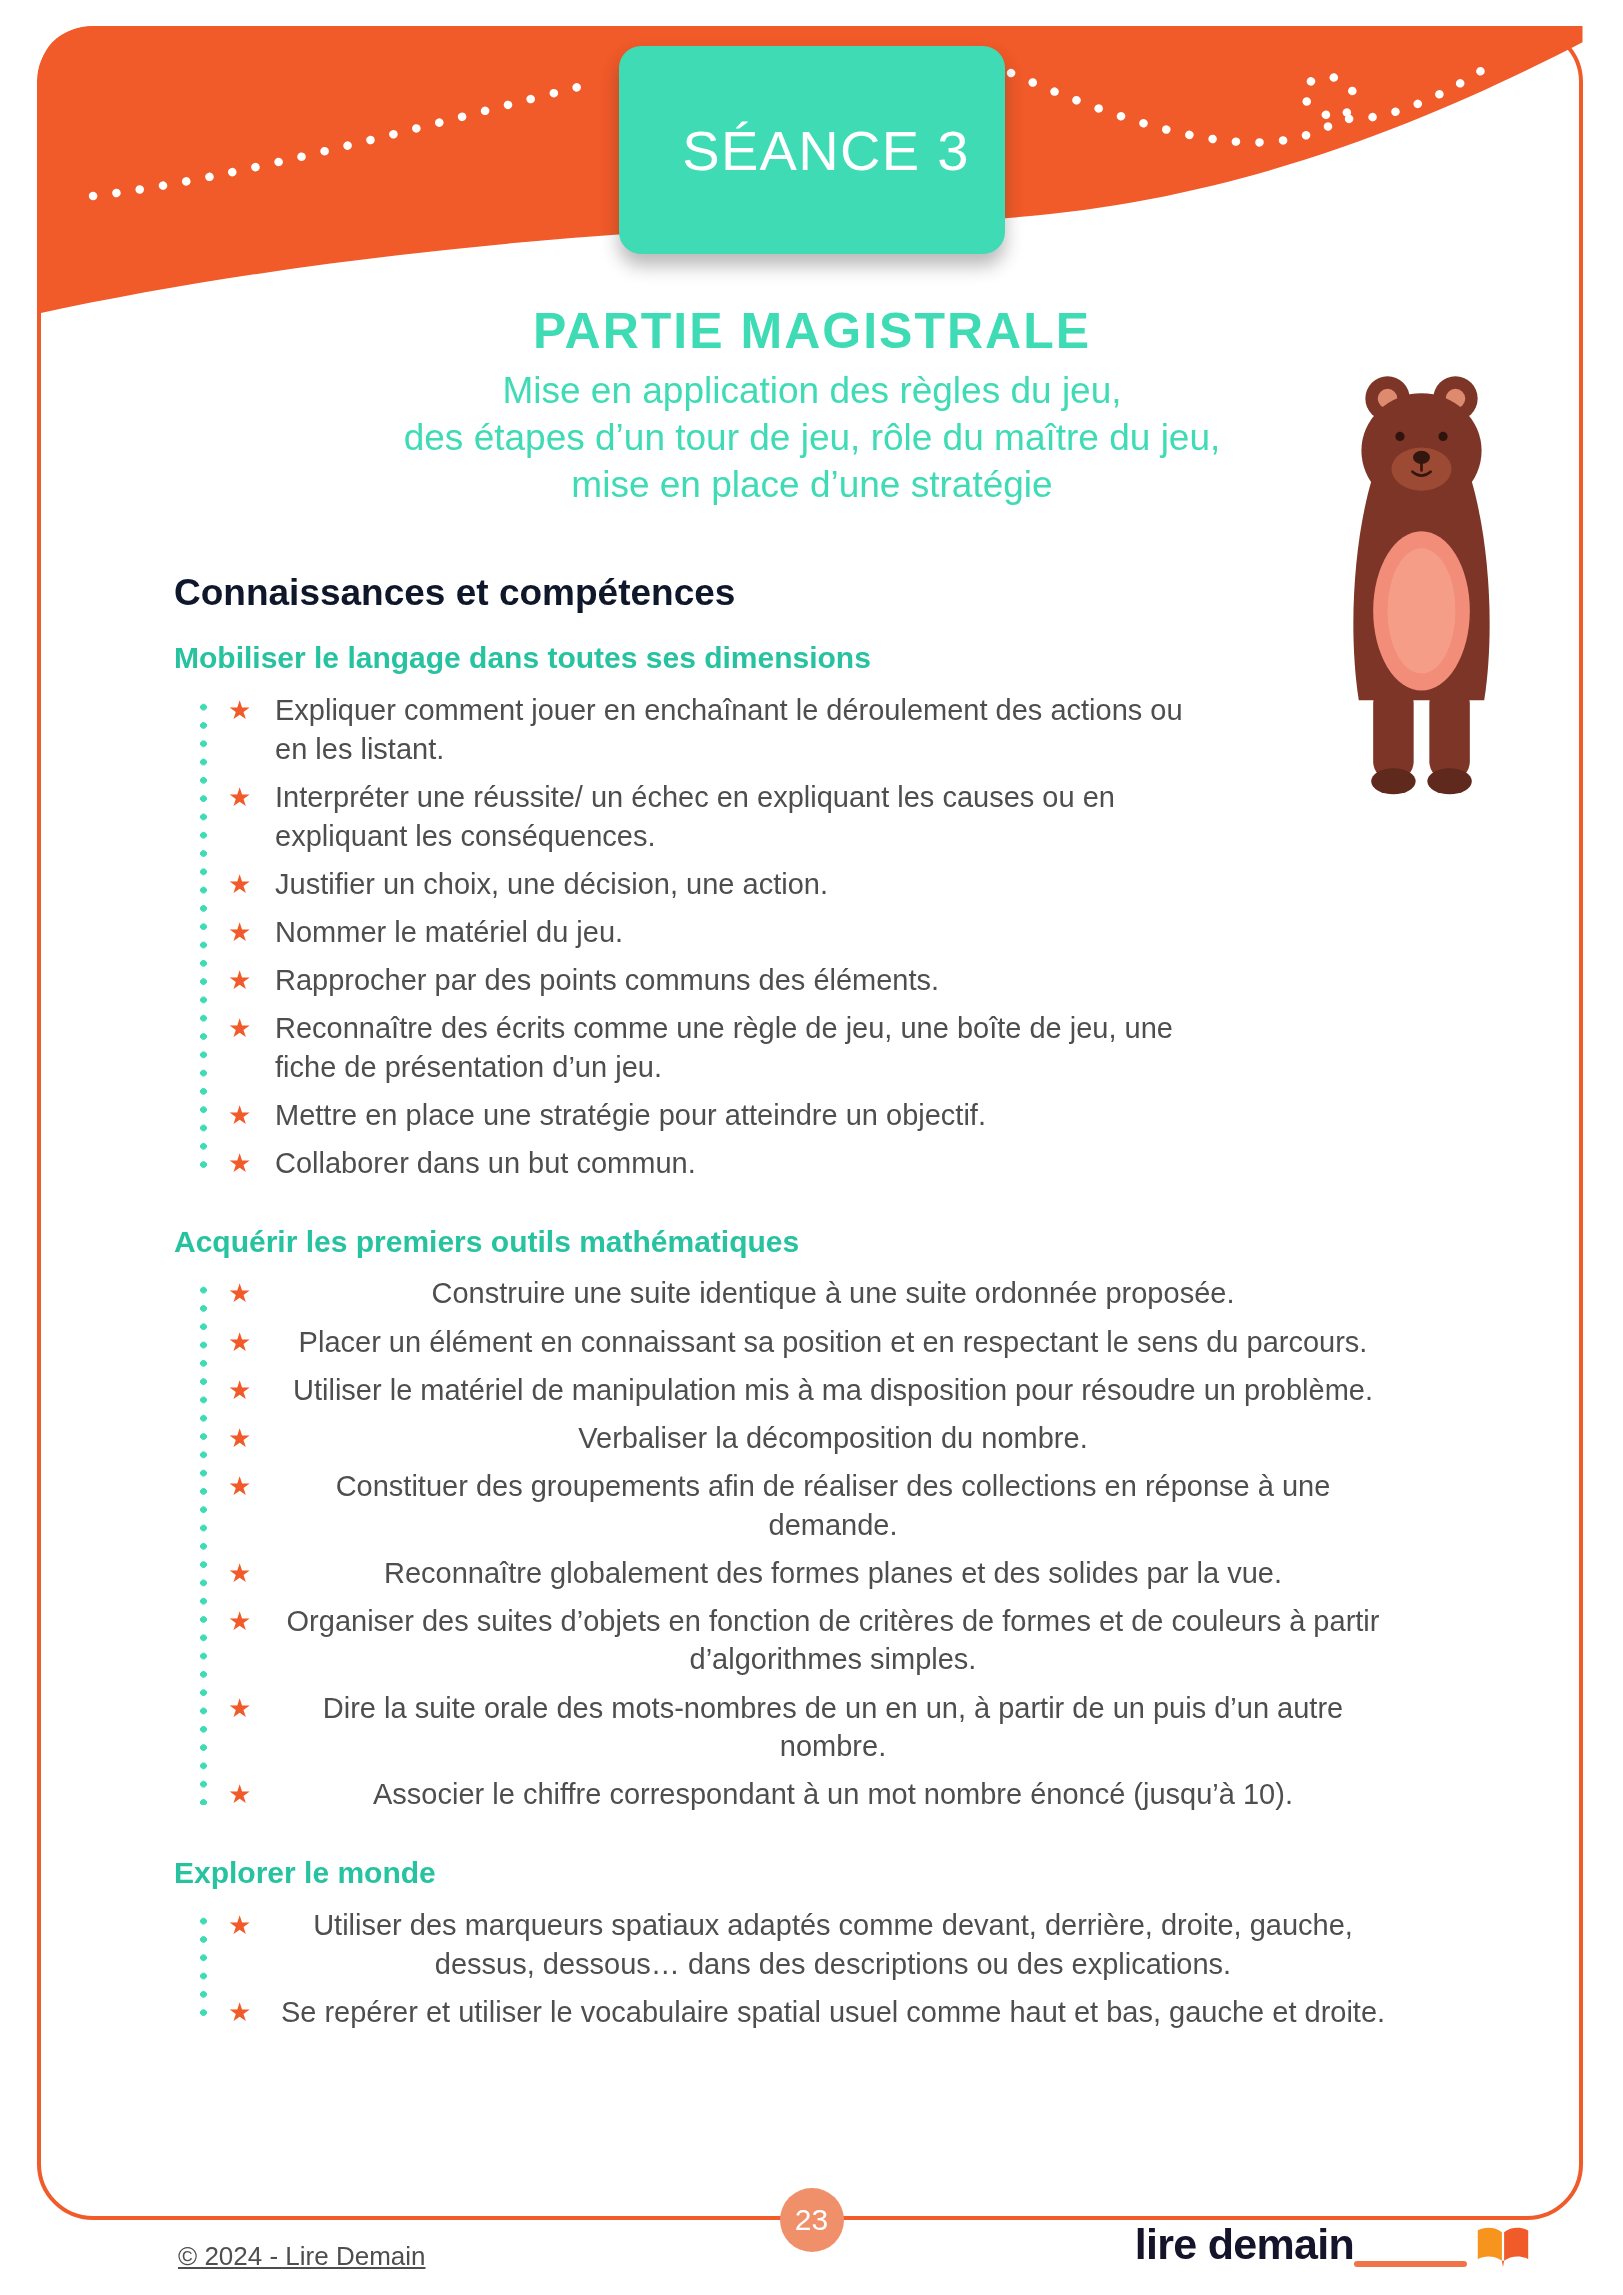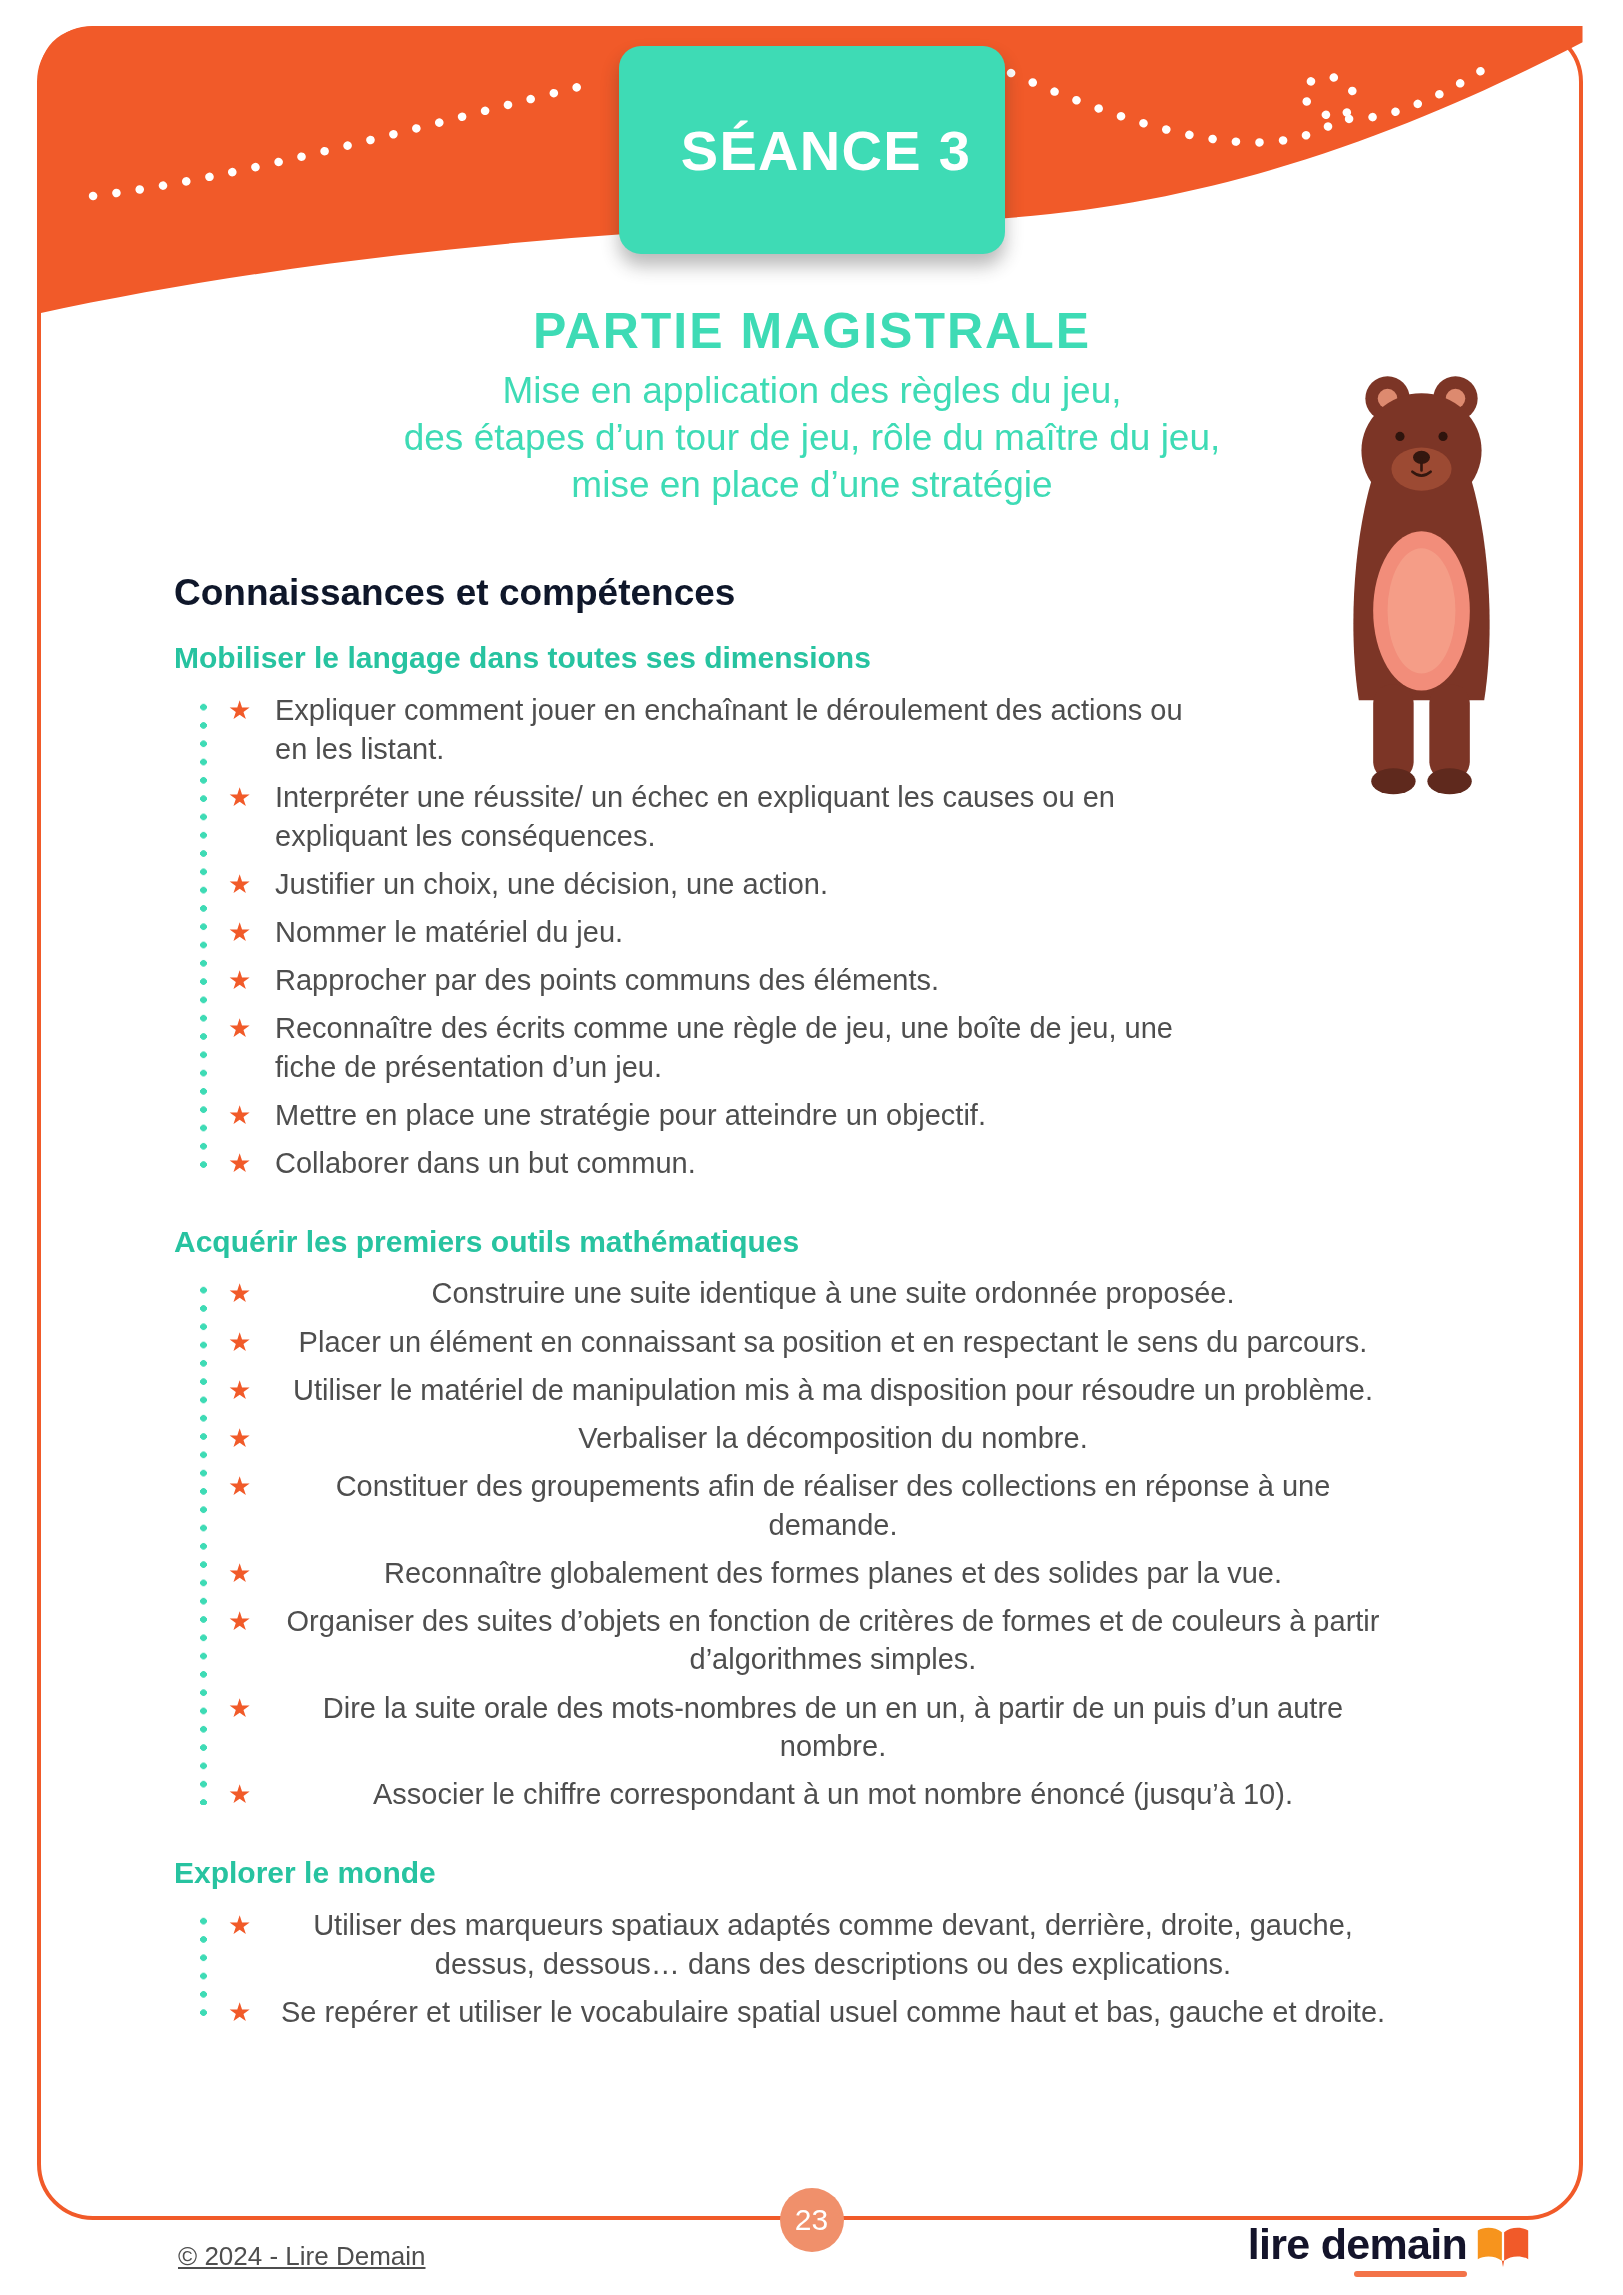--- a/index.html
+++ b/index.html
@@ -11,21 +11,21 @@
     position:absolute; left:37px; top:26px; width:1546px; height:2194px;
     border:4.6px solid #F15A29; border-radius:56px; box-sizing:border-box; z-index:0;
   }
   .top-wave { position:absolute; left:37px; top:26px; width:1546px; height:340px; z-index:1; }
   .banner {
     position:absolute; top:46px; left:50%; transform:translateX(-50%);
     width:386px; height:208px; background:#3EDBB5; border-radius:22px;
     display:flex; align-items:center; justify-content:center;
     box-shadow:0 11.8px 18.3px rgba(40,40,40,.32); z-index:3;
   }
-  .banner-label { color:#ffffff; font-size:56px; font-weight:bold; letter-spacing:1.3px;margin-left:29px; }
+  .banner-label { color:#ffffff; font-size:56px; font-weight:normal; letter-spacing:1.3px;margin-left:29px; }
 
   .bear { position:absolute; left:1317px; top:359px; width:209px; height:471px; z-index:2; }
 
   .content { position:absolute; left:79px; top:302px; width:1466px; z-index:2; }
   .title { margin:0; text-align:center; color:#3EDBB5; font-size:50px; font-weight:bold; letter-spacing:2px; }
   .subtitle { margin-top:7.9px; text-align:center; color:#3EDBB5; font-size:37px; line-height:1.27; }
   .section-title { margin:63px 0 0 95px; color:#0f172a; font-size:37px; font-weight:bold; }
   .subhead { margin:42px 0 0 95px; color:#27C3A0; font-size:30px; font-weight:bold; }
   .subhead.first { margin-top:27.5px; }
   .list { list-style:none; margin:15.7px 0 0 121px; padding:0 0 0 75px; position:relative; }
@@ -40,21 +40,21 @@
   .list--narrow .item-text { max-width:910px; }
   .list--wide .item-text { max-width:1116px;text-align:center; }
 
   .page-number {
     position:absolute; left:50%; top:2188px; transform:translateX(-50%);
     width:64px; height:64px; border-radius:50%; background:#F0906B;
     color:#ffffff; font-size:30px; display:flex; align-items:center; justify-content:center; z-index:4;text-align:right;
   }
   .footer-left { position:absolute; left:178px; top:2241px; font-size:26px; color:#4E4E4E; z-index:4;text-decoration:underline; }
   .logo { position:absolute; right:92px; top:2222px; display:flex; align-items:flex-start; gap:7.9px; z-index:4; }
-  .logo-col { display:flex; flex-direction:column; }
+  .logo-col { display:flex; flex-direction:row; }
   .logo-text { font-size:43px; font-weight:bold; color:#14142B; letter-spacing:-0.7px; line-height:1.05; }
   .logo-tagline { align-self:flex-end; width:113px; height:5.9px; background:#F15A29; border-radius:3.3px; margin-top:3.9px; opacity:.85; }
   .logo-book { width:56px; height:51px; margin-top:1.3px; }
 </style>
 </head>
 <body>
 
 <div class="page">
 
   <div class="page-border"></div>

